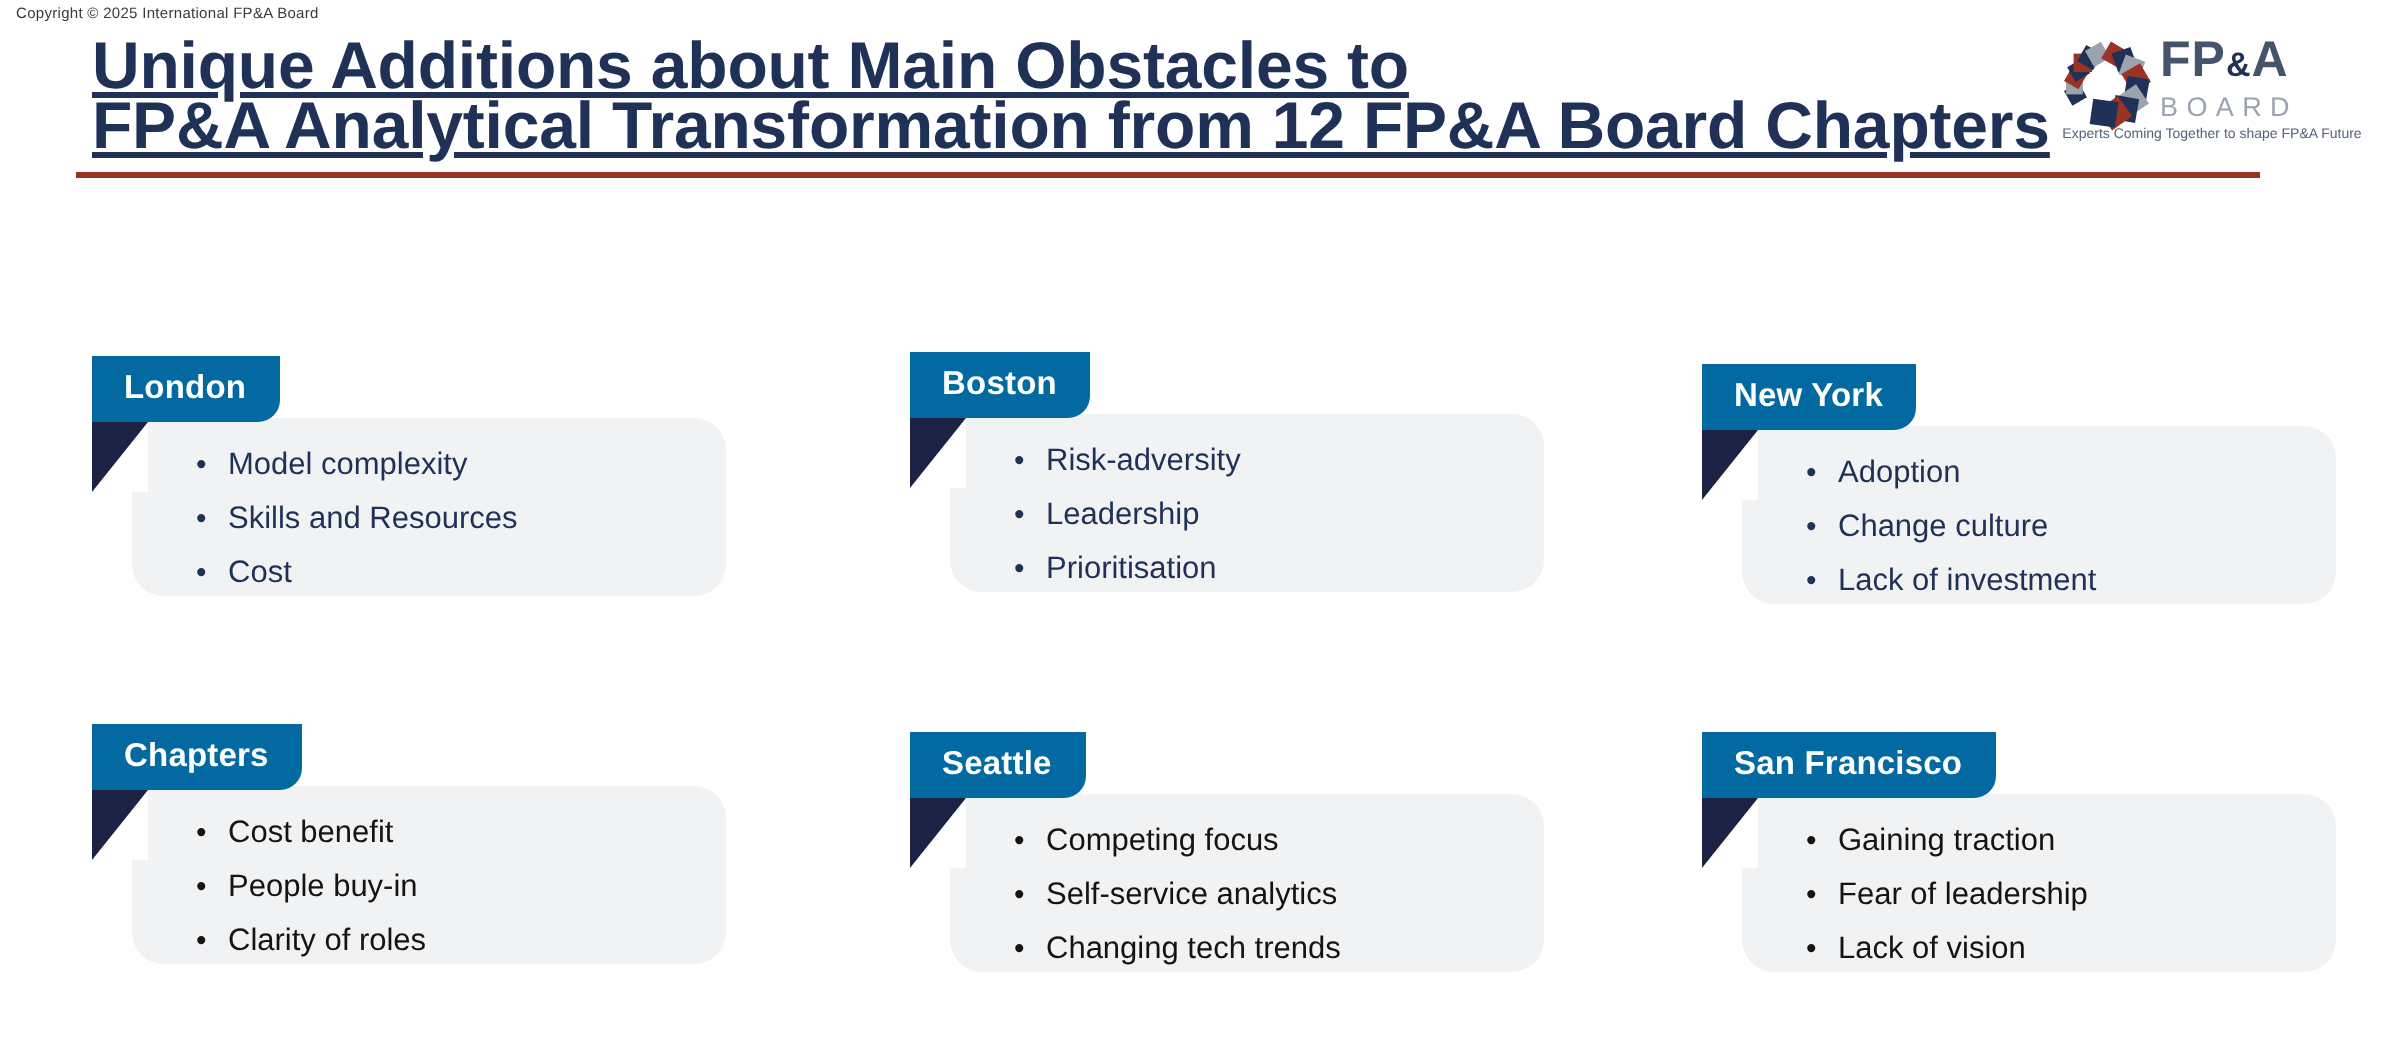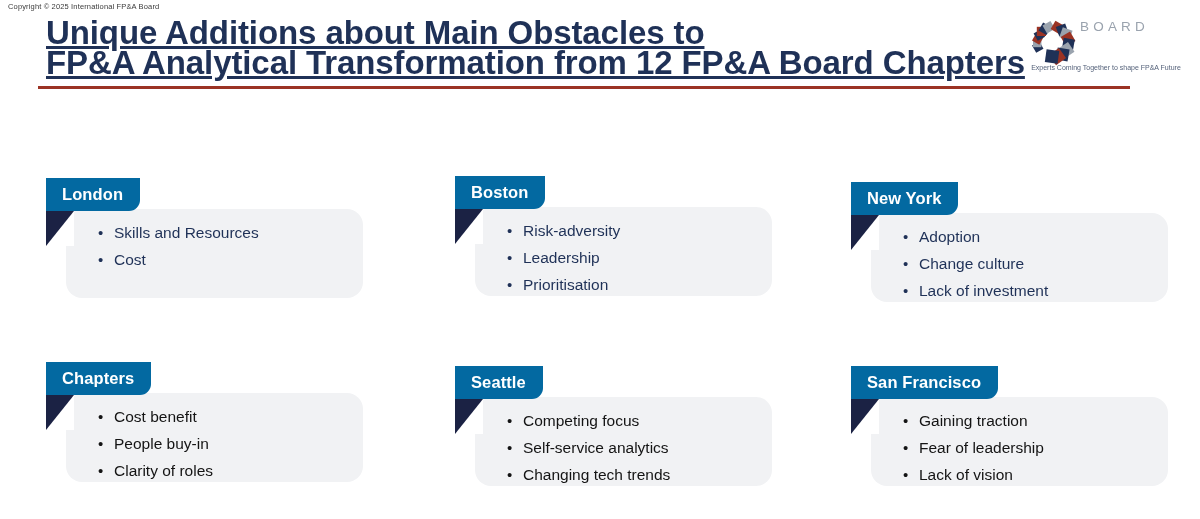--- a/index.html
+++ b/index.html
@@ -249,32 +249,34 @@
           <g transform="rotate(162)">
               <rect x="-6.2" y="-20.5" width="12.4" height="12.4" fill="#9B3324" transform="rotate(162 0 -14.3)"></rect>
             </g>
           <g transform="rotate(184)">
               <rect x="-6.4" y="-20" width="12.8" height="12.8" fill="#1F3157" transform="rotate(184 0 -13.6)"></rect>
             </g>
         </g>
       </svg>
     </div>
     <div class="logo-word">
+      <div class="logo-fpa"><span>FP</span><span class="amp">&amp;</span><span>A</span></div>
       <div class="logo-board">BOARD</div>
     </div>
     <div class="logo-tagline">Experts Coming Together to shape FP&amp;A Future</div>
   </div>
 
   <div class="card" style="left:38px; top:178px;">
     <div class="card-body"></div>
     <div class="card-fold"></div>
     <div class="card-header">
       <span class="card-header-label">London</span>
     </div>
     <ul class="card-list">
+      <li>Model complexity</li>
       <li>Skills and Resources</li>
       <li>Cost</li>
     </ul>
   </div>
 
   <div class="card" style="left:447px; top:176px;">
     <div class="card-body"></div>
     <div class="card-fold"></div>
     <div class="card-header">
       <span class="card-header-label">Boston</span>

